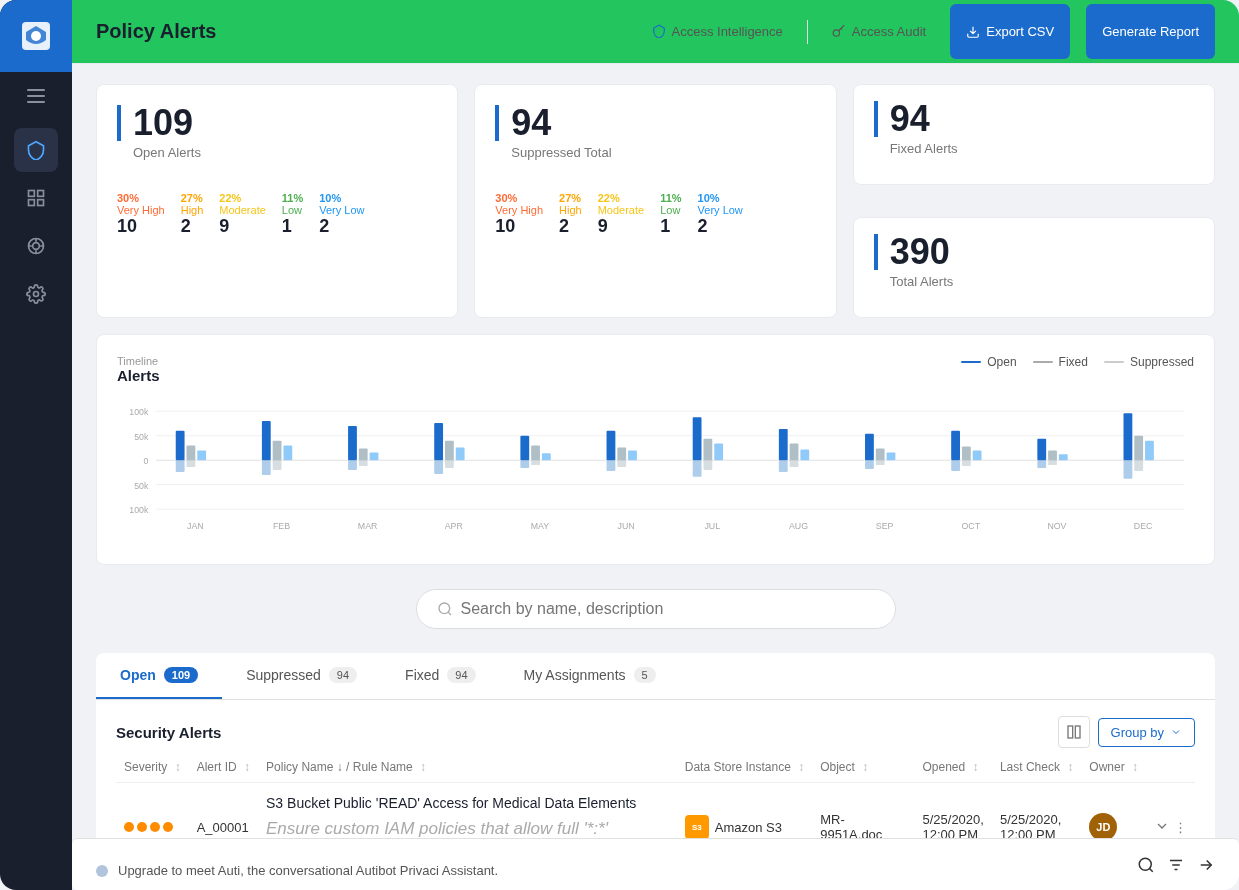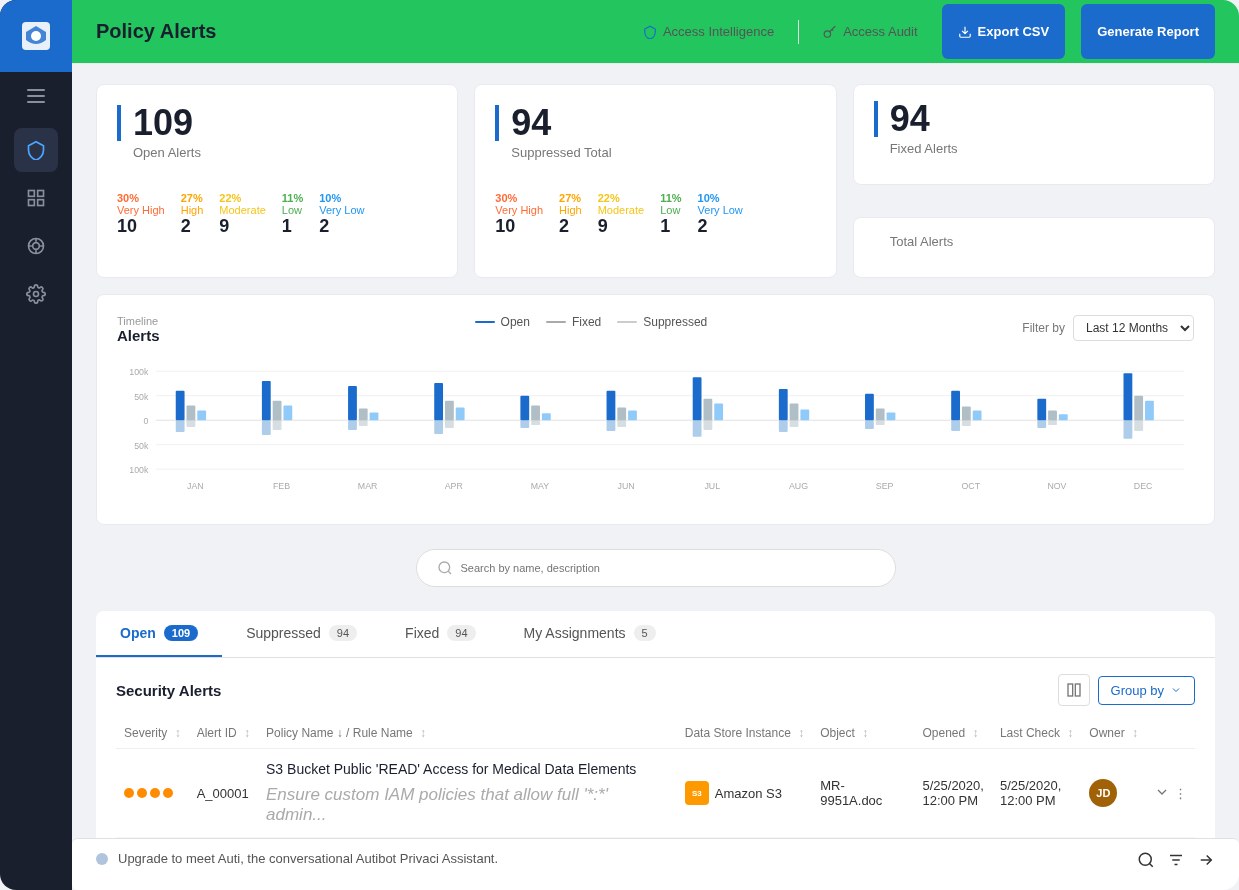--- a/index.html
+++ b/index.html
@@ -14,24 +14,24 @@
     .sidebar-nav-item { width: 44px; height: 44px; border-radius: 8px; display: flex; align-items: center; justify-content: center; cursor: pointer; color: #8a8f9e; transition: background 0.2s; }
     .sidebar-nav-item.active { background: #2a3248; color: #4da6ff; }
 
     
     .main { flex: 1; display: flex; flex-direction: column; overflow: hidden; background: #f0f2f5; }
 
     
     .header { background: #22c55e; padding: 0 24px; height: 64px; display: flex; align-items: center; justify-content: space-between; border-bottom: 1px solid #e8eaf0; flex-shrink: 0; }
     .header-title { font-size: 20px; font-weight: 600; color: #1a1f2e; }
     .header-right { display: flex; align-items: center; gap: 16px; }
-    .header-nav-item { display: flex; align-items: flex-end; gap: 6px; font-size: 13px; color: #555; cursor: pointer; padding: 0 8px; }
+    .header-nav-item { display: flex; align-items: flex-start; gap: 6px; font-size: 13px; color: #555; cursor: pointer; padding: 0 8px; }
     .header-nav-item svg { width: 14px; height: 14px; }
     .header-divider { width: 1px; height: 24px; background: #e0e0e0; }
-    .btn { padding: 20px 16px; border-radius: 6px; font-size: 13px; font-weight: 700; cursor: pointer; border: none; display: flex; align-items: center; gap: 6px; }
+    .btn { padding: 20px 16px; border-radius: 6px; font-size: 13px; font-weight: 400; cursor: pointer; border: none; display: flex; align-items: center; gap: 6px; }
     .btn-export { background: #1a6bcc; color: white; }
     .btn-generate { background: #1a6bcc; color: white; }
 
     
     .content { flex: 1; overflow-y: auto; padding: 20px 24px; display: flex; flex-direction: column; gap: 16px; }
 
     
     .stats-row { display: grid; grid-template-columns: 1fr 1fr 1fr; gap: 16px; }
     .stat-card { background: white; border-radius: 8px; padding: 20px; border: 1px solid #e8eaf0; }
     .stat-number { font-size: 36px; font-weight: 700; color: #1a1f2e; border-left: 4px solid #1a6bcc; padding-left: 12px; line-height: 1; margin-bottom: 4px; }
@@ -62,32 +62,32 @@
     .legend-dot-open { background: #1a6bcc; }
     .legend-dot-fixed { background: #aaa; }
     .legend-dot-suppressed { background: #ccc; }
     .chart-filter { display: flex; align-items: center; gap: 8px; }
     .filter-label { font-size: 12px; color: #777; }
     .filter-select { border: 1px solid #ddd; border-radius: 4px; padding: 4px 8px; font-size: 12px; color: #333; cursor: pointer; background: white; }
 
     
     .search-section { display: flex; justify-content: center; padding: 8px 0; }
     .search-box { width: 480px; display: flex; align-items: center; gap: 8px; background: white; border: 1px solid #ddd; border-radius: 24px; padding: 10px 20px; }
-    .search-box input { flex: 1; border: none; outline: none; font-size: 11px; color: #555; background: transparent; }
+    .search-box input { flex: 1; border: none; outline: none; font-size: 16px; color: #555; background: transparent; }
 
     
     .tabs { display: flex; border-bottom: 1px solid #e0e0e0; background: white; border-radius: 8px 8px 0 0; }
     .tab { padding: 14px 24px; font-size: 14px; cursor: pointer; color: #555; display: flex; align-items: center; gap: 8px; border-bottom: 2px solid transparent; }
     .tab.active { color: #1a6bcc; border-bottom: 2px solid #1a6bcc; font-weight: 600; }
     .tab-badge { background: #1a6bcc; color: white; border-radius: 12px; padding: 2px 8px; font-size: 11px; font-weight: 600; }
     .tab-badge-gray { background: #eee; color: #555; border-radius: 12px; padding: 2px 8px; font-size: 11px; }
 
     
     .table-section { background: white; border-radius: 0 0 8px 8px; padding: 16px 20px; }
-    .table-header-row { display: flex; align-items: center; justify-content: space-between; margin-bottom: 12px; }
+    .table-header-row { display: flex; align-items: center; justify-content: space-between; margin-bottom: 4px; }
     .table-section-title { font-size: 15px; font-weight: 600; color: #1a1f2e; }
     .group-by-btn { display: flex; align-items: center; gap: 6px; border: 1px solid #1a6bcc; border-radius: 4px; padding: 6px 12px; font-size: 13px; color: #1a6bcc; cursor: pointer; background: white; }
     .table-actions { display: flex; align-items: center; gap: 8px; }
     .icon-btn { width: 32px; height: 32px; display: flex; align-items: center; justify-content: center; cursor: pointer; color: #777; border: 1px solid #ddd; border-radius: 4px; }
 
     .table { width: 100%; border-collapse: collapse; }
     .table th { font-size: 12px; color: #777; font-weight: 500; text-align: left; padding: 8px 8px; border-bottom: 1px solid #eee; cursor: pointer; white-space: nowrap; }
     .table th .sort-icon { margin-left: 4px; opacity: 0.5; }
     .table td { font-size: 13px; color: #333; padding: 12px 8px; border-bottom: 1px solid #f5f5f5; vertical-align: middle; }
     .severity-dots { display: flex; gap: 3px; }
@@ -95,21 +95,21 @@
     .dot-orange { background: #ff8c00; }
     .policy-name { font-weight: 500; color: #1a1f2e; font-size: 14px; }
     .policy-desc { font-size: 17px; color: #aaa; margin-top: 8px; font-style: italic; }
     .ds-cell { display: flex; align-items: center; gap: 6px; }
     .row-actions { display: flex; align-items: center; gap: 4px; }
     .chevron-btn { cursor: pointer; color: #777; }
     .more-btn { cursor: pointer; color: #777; }
     .owner-avatar { width: 28px; height: 28px; border-radius: 50%; display: inline-flex; align-items: center; justify-content: center; color: white; font-size: 11px; font-weight: bold; }
 
     
-    .bottom-bar { background: white; border-top: 1px solid #e0e0e0; padding: 12px 24px; display: flex; align-items: flex-start; justify-content: space-between; flex-shrink: 0; height: 52px; border-radius: 6px; }
+    .bottom-bar { background: white; border-top: 1px solid #e0e0e0; padding: 12px 24px; display: flex; align-items: flex-end; justify-content: space-between; flex-shrink: 0; height: 52px; border-radius: 6px; }
     .bottom-bar-left { display: flex; align-items: center; gap: 10px; font-size: 13px; color: #555; }
     .auti-dot { width: 12px; height: 12px; border-radius: 50%; background: #b0c4de; }
     .bottom-bar-right { display: flex; align-items: center; gap: 12px; }
     .bottom-icon { cursor: pointer; color: #333; }
 
     .right-stats-col { display: flex; flex-direction: column; gap: 16px; }
   </style>
 </head>
 <body>
 
@@ -259,20 +259,21 @@
           </div>
         </div>
       </div>
 
       <div class="right-stats-col">
         <div class="stat-card-right-top">
           <div class="stat-number">94</div>
           <div class="stat-label">Fixed Alerts</div>
         </div>
         <div class="stat-card-right-bottom">
+          <div class="stat-number">390</div>
           <div class="stat-label">Total Alerts</div>
         </div>
       </div>
     </div>
 
     <div class="chart-card">
       <div class="chart-header">
         <div class="chart-title-group">
           <div class="chart-timeline-label">Timeline</div>
           <div class="chart-title">Alerts</div>
@@ -283,28 +284,20 @@
             <span>Open</span>
           </div>
           <div class="legend-item">
             <div class="legend-dot legend-dot-fixed"></div>
             <span>Fixed</span>
           </div>
           <div class="legend-item">
             <div class="legend-dot legend-dot-suppressed"></div>
             <span>Suppressed</span>
           </div>
-        </div>
-        <div class="chart-filter">
-          <span class="filter-label">Filter by</span>
-          <select class="filter-select">
-            <option>Last 12 Months</option>
-            <option>Last 6 Months</option>
-            <option>Last 3 Months</option>
-          </select>
         </div>
       </div>
 
       
       <svg width="100%" height="140" viewBox="0 0 1100 140">
 
         <line x1="40" y1="10" x2="1090" y2="10" stroke="#f0f0f0" stroke-width="1"></line>
         <line x1="40" y1="35" x2="1090" y2="35" stroke="#f0f0f0" stroke-width="1"></line>
         <line x1="40" y1="60" x2="1090" y2="60" stroke="#e0e0e0" stroke-width="1"></line>
         <line x1="40" y1="85" x2="1090" y2="85" stroke="#f0f0f0" stroke-width="1"></line>

